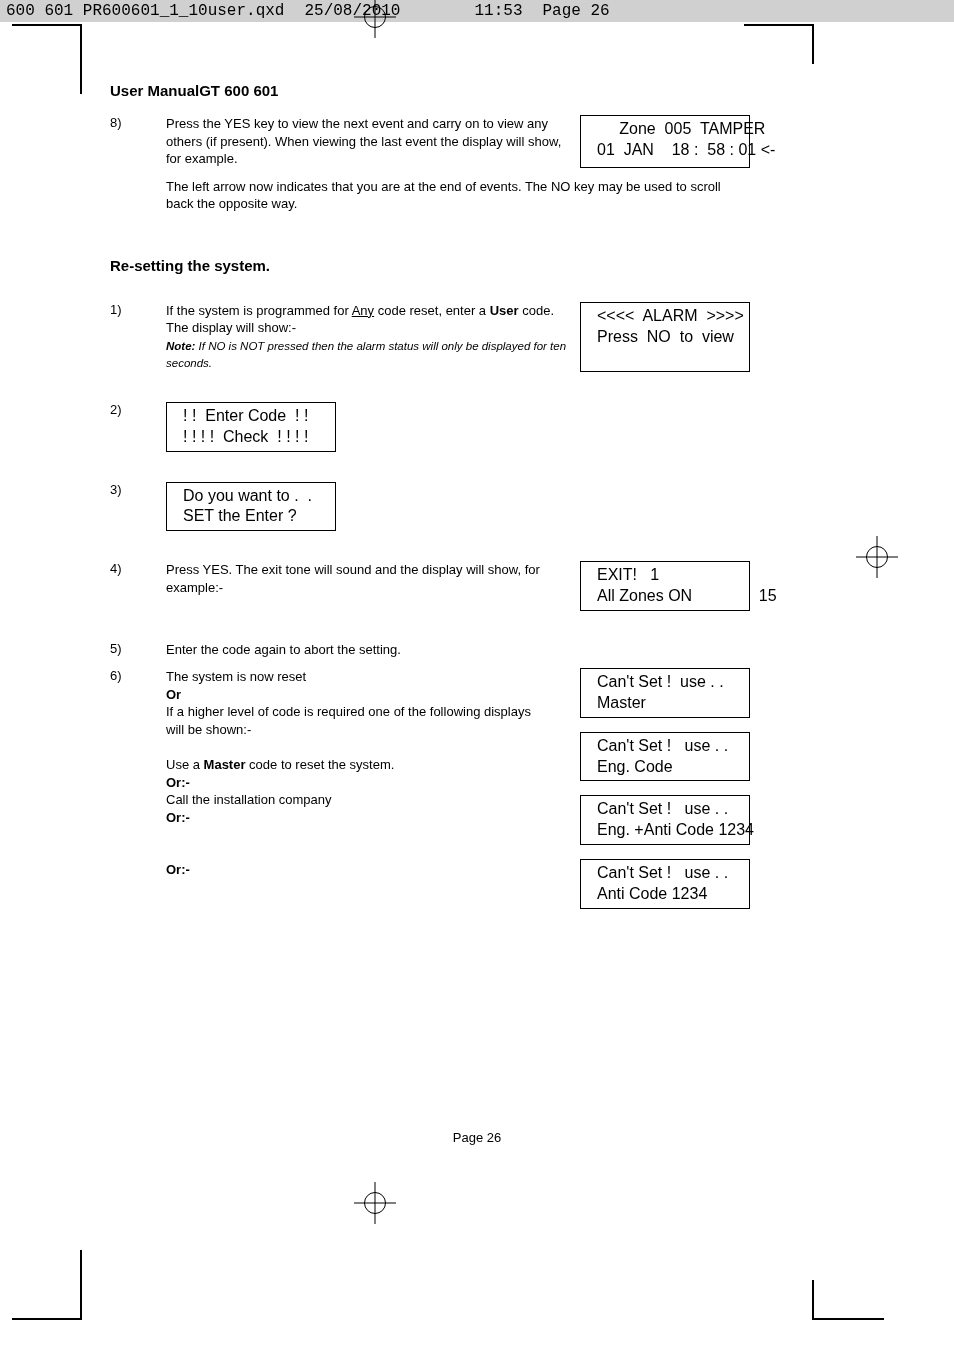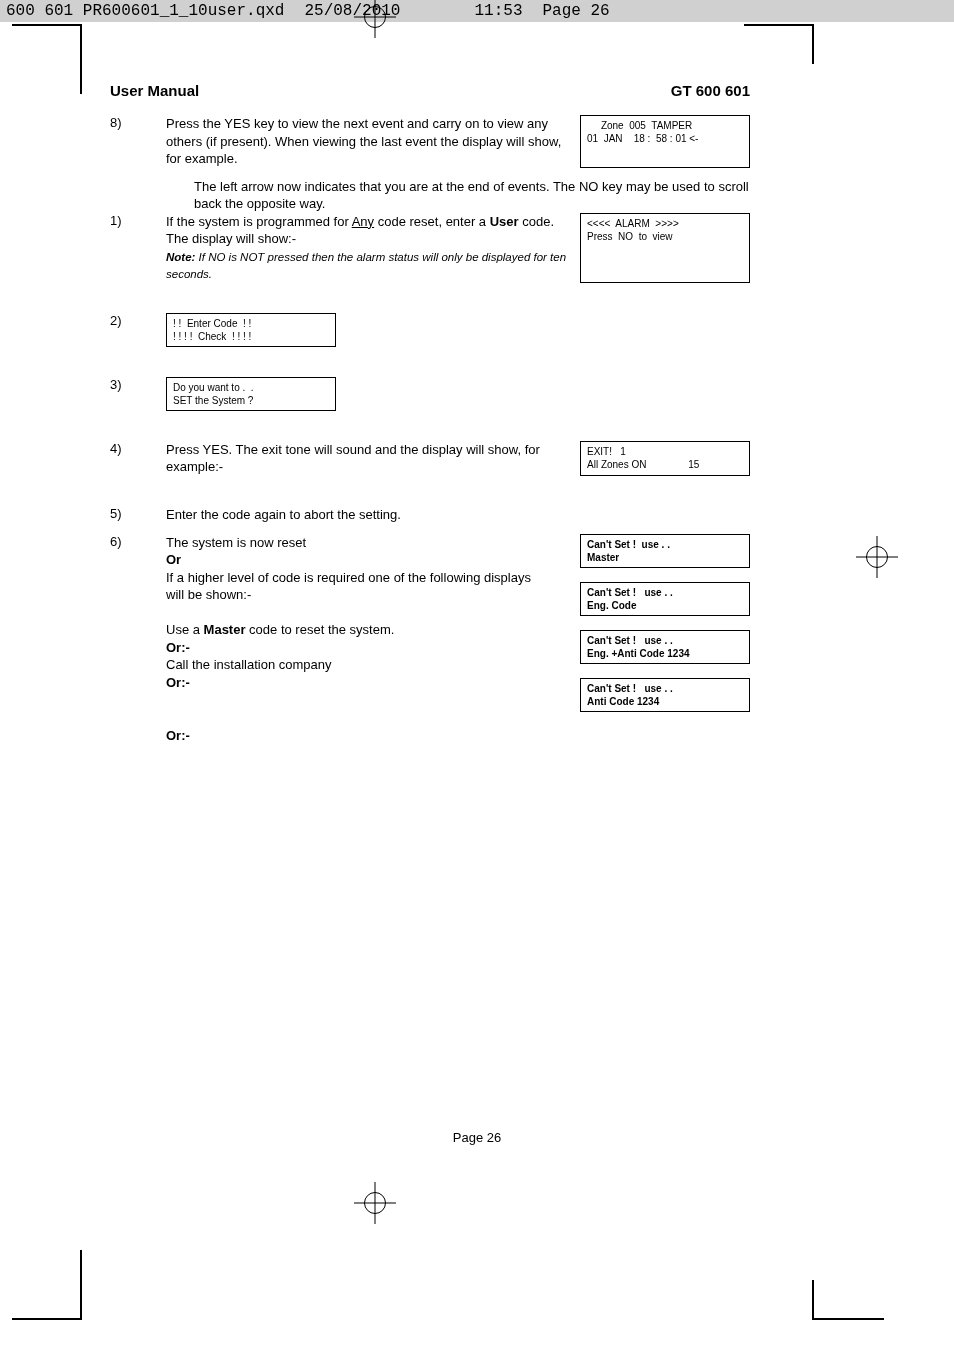--- a/index.html
+++ b/index.html
@@ -86,61 +86,60 @@
     .reg-br-h { position:absolute; bottom:30px; right:70px; width:70px; height:2px; background:#000; }
 
     .page {
       position: absolute;
       top: 82px;
       left: 110px;
       width: 640px;
     }
     .header-row {
       display: flex;
-      justify-content: space-between;
       font-weight: bold;
       font-size: 15px;
       margin-bottom: 16px;
     }
     .step-row {
       display: flex;
       font-size: 13px;
       margin-bottom: 10px;
     }
     .step-num { width: 56px; flex-shrink: 0; }
     .step-text { flex: 1; line-height: 1.35; padding-right: 10px; }
     .step-text .note { font-style: italic; font-size: 11.5px; }
     .step-text .note b { font-weight: bold; font-style: italic; margin-top: 10px; }
     .lcd {
       border: 1.5px solid #000;
-      padding: 3px 6px;
-      font-size: 10px;
+      padding: 3px 16px;
+      font-size: 16px;
       font-family: Arial, sans-serif;
       width: 170px;
       line-height: 1.3;
       white-space: pre;
       flex-shrink: 0;
     }
     .lcd.center { text-align: left; }
-    .lcd-col { width: 185px; display: flex; flex-direction: column; gap: 14px; align-items: flex-end; font-weight: bold; }
+    .lcd-col { width: 185px; display: flex; flex-direction: column; gap: 14px; align-items: flex-end; }
     .section-title {
       font-weight: bold;
       font-size: 15px;
       margin: 44px 0 28px 0;
     }
     .spacer { height: 20px; }
     .page-num {
       position: absolute;
       top: 1130px;
       left: 0;
       width: 954px;
       text-align: center;
       font-size: 13px;
     }
-    .indent-block { margin-left: 84px; font-size:13px; line-height:1.35; }
+    .indent-block { margin-left: 56px; font-size:13px; line-height:1.35; }
     .flex-row { display:flex; }
     .flex-row .left-col { flex:1; padding-right:10px; }
     .u { text-decoration: underline; }
   </style>
 </head>
 <body>
 
 <div class="top-bar">
   <span>600 601 PR600601_1_10user.qxd</span>
   <span>25/08/2010</span>
@@ -178,20 +177,21 @@
   <div class="step-row">
     <div class="step-num">8)</div>
     <div class="step-text">
       <span>Press the YES key to view the next event and carry on to view any others (if present). When viewing the last event the display will show, for example.</span>
     </div>
     <div class="lcd">     Zone  005  TAMPER
 01  JAN    18 :  58 : 01 &lt;-</div>
   </div>
   <div class="indent-block" style="margin-top:8px;">The left arrow now indicates that you are at the end of events. The NO key may be used to scroll back the opposite way.</div>
 
+  <div class="section-title">Re-setting the system.</div>
 
   <div class="step-row">
     <div class="step-num">1)</div>
     <div class="step-text">
       <span>If the system is programmed for </span><span class="u">Any</span><span> code reset, enter a </span><b>User</b><span> code. The display will show:-</span><br>
       <span class="note"><b>Note:</b><span> If NO is NOT pressed then the alarm status will only be displayed for ten seconds</span>.</span>
     </div>
     <div class="lcd center">&lt;&lt;&lt;&lt;  ALARM  &gt;&gt;&gt;&gt;
 Press  NO  to  view</div>
   </div>
@@ -200,21 +200,21 @@
   <div class="step-row">
     <div class="step-num">2)</div>
     <div class="lcd center">! !  Enter Code  ! !
 ! ! ! !  Check  ! ! ! !</div>
   </div>
   <div class="spacer"></div>
 
   <div class="step-row">
     <div class="step-num">3)</div>
     <div class="lcd">Do you want to .  .
-SET the System ?</div>
+SET the Enter ?</div>
   </div>
   <div class="spacer"></div>
 
   <div class="step-row">
     <div class="step-num">4)</div>
     <div class="step-text">Press YES. The exit tone will sound and the display will show, for example:-</div>
     <div class="lcd">EXIT!   1
 All Zones ON               15</div>
   </div>
   <div class="spacer"></div>

